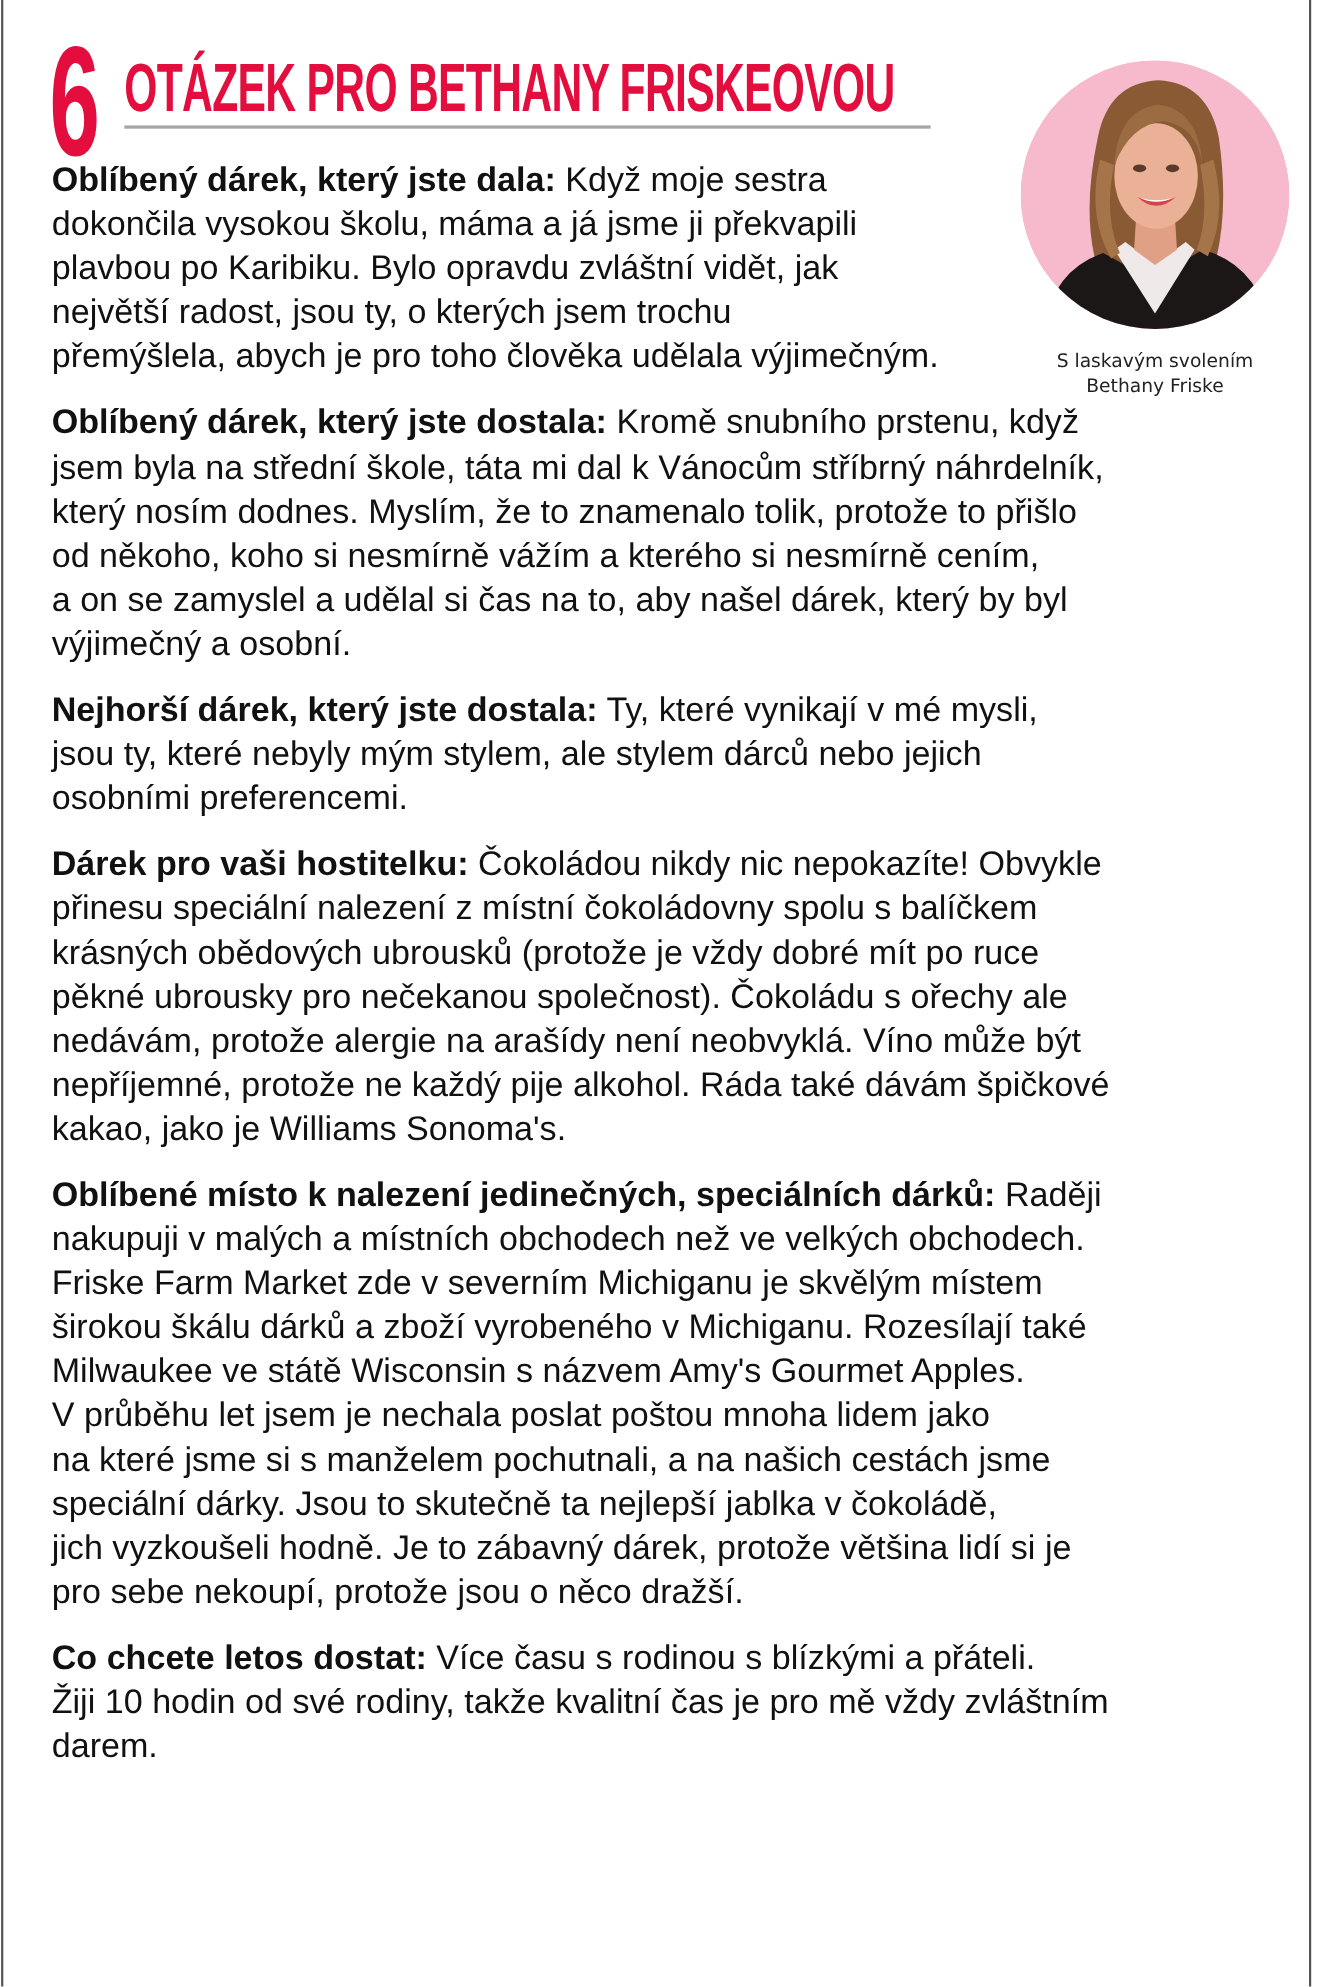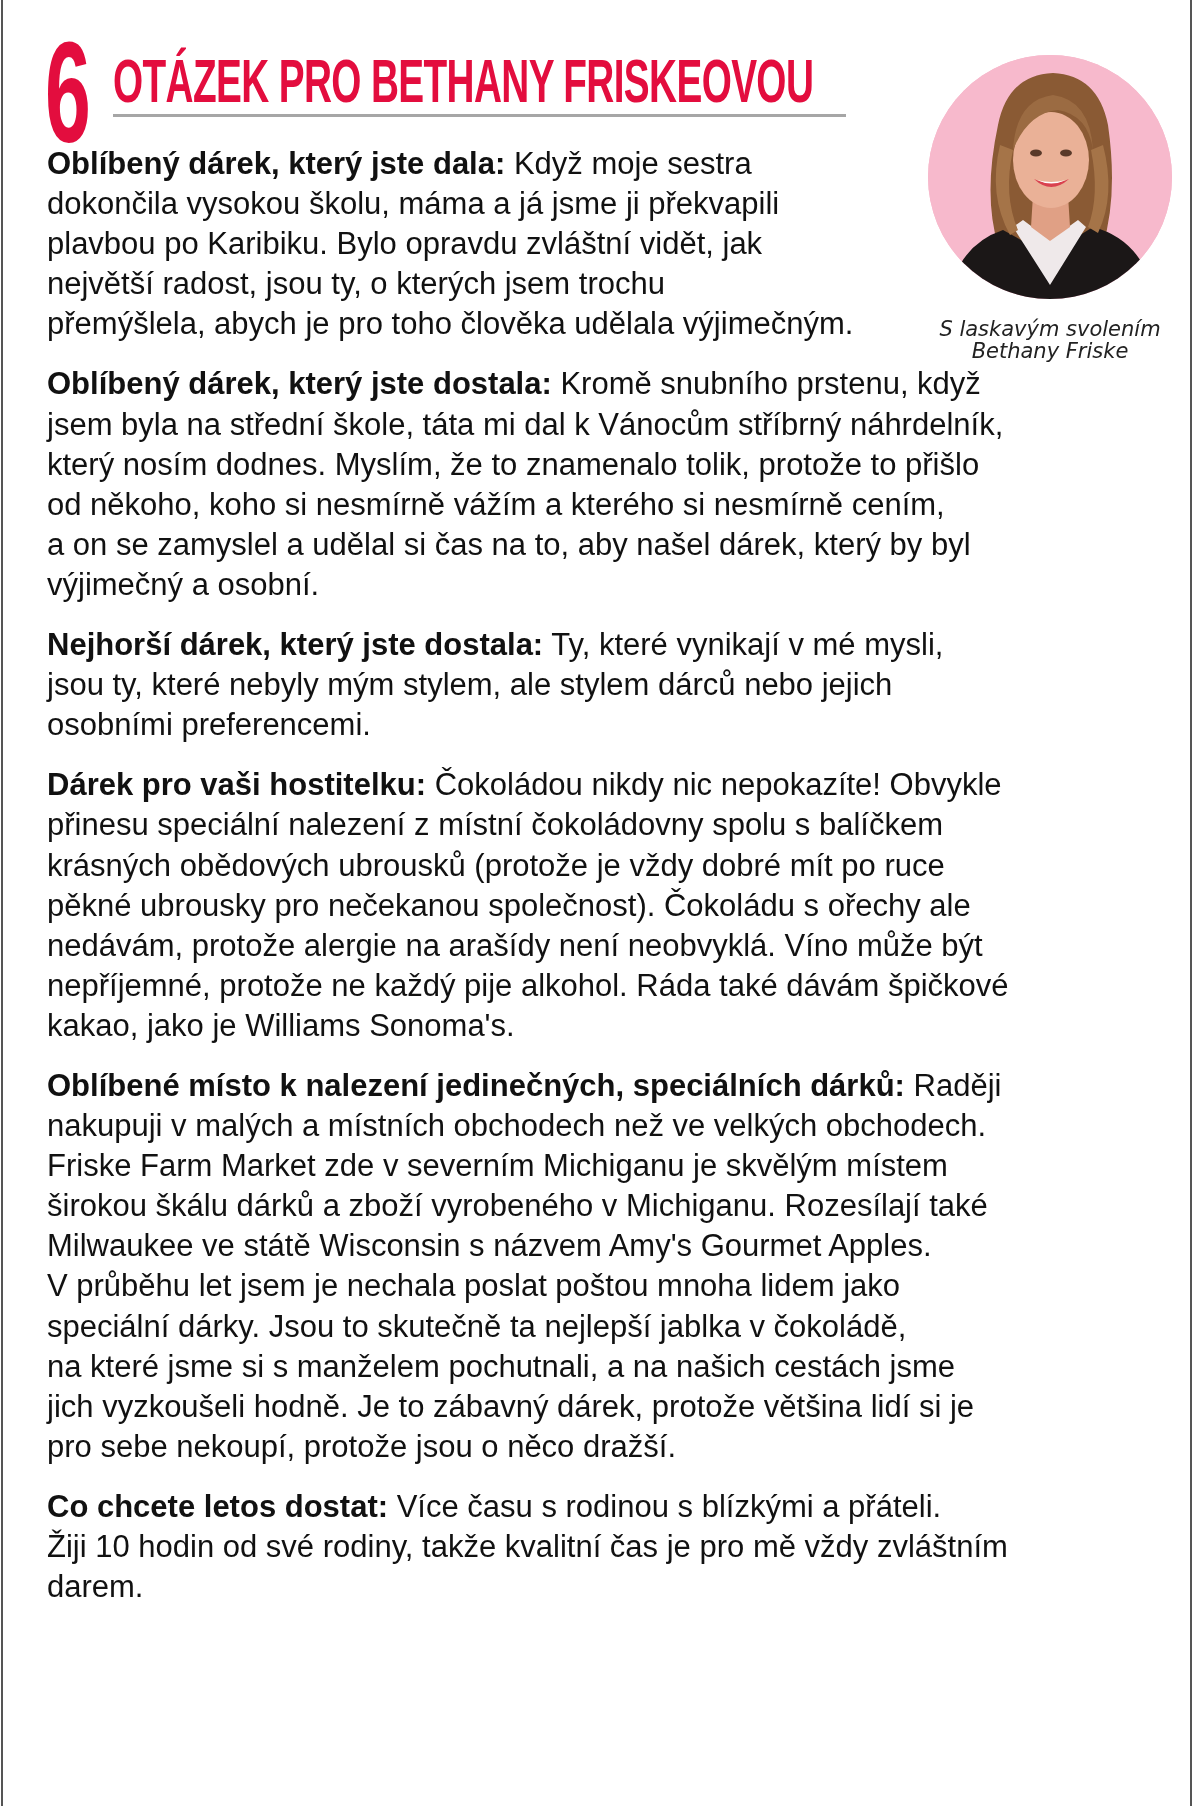--- a/index.html
+++ b/index.html
@@ -3,21 +3,21 @@
 <meta charset="utf-8">
 <style>
   html, body { margin: 0; padding: 0; background: #ffffff; }
   body { width: 1200px; height: 1806px; position: relative; overflow: hidden; font-family: "Liberation Sans", sans-serif; color: #111; }
   .frame { position: absolute; left: 1px; top: -2px; width: 1191px; height: 1810px; border-left: 2px solid #555; border-right: 2px solid #555; box-sizing: border-box; }
   .big-six { position: absolute; left: 45px; top: 22px; font-family: "Liberation Sans", sans-serif; font-weight: 700; color: #e30d3e; font-size: 142px; line-height: 1; transform: scaleX(0.58); transform-origin: left top; letter-spacing: -2px; }
   .title { position: absolute; left: 113px; top: 50px; font-family: "Liberation Sans", sans-serif; font-weight: 700; color: #e30d3e; font-size: 62px; line-height: 1; white-space: nowrap; transform: scaleX(0.625); transform-origin: left top; letter-spacing: -1px; }
   .rule { position: absolute; left: 113px; top: 114px; width: 733px; height: 3px; background: #a6a6a6; }
   .photo { position: absolute; left: 928px; top: 55px; width: 244px; height: 244px; border-radius: 50%; background: #f7b9cc; overflow: hidden; }
   .photo svg { width: 100%; height: 100%; display: block; }
-  .caption { position: absolute; left: 930px; top: 318px; width: 240px; text-align: center; font-family: "DejaVu Sans", sans-serif; font-size: 21px; line-height: 22px; color: #222; font-style: italic; }
+  .caption { position: absolute; left: 930px; top: 318px; width: 240px; text-align: center; font-family: "DejaVu Sans", sans-serif; font-size: 17px; line-height: 22px; color: #222; }
   .body { position: absolute; left: 47px; top: 144px; width: 1100px; font-size: 31px; line-height: 40.1px; color: #111; }
   .para { margin: 0 0 20px 0; }
   .para .lbl { font-weight: 700; }
   .line { display: block; white-space: nowrap; }
 </style>
 </head>
 <body>
 
 <div class="frame"></div>
 
@@ -89,22 +89,22 @@
     <span class="line">kakao, jako je Williams Sonoma's.</span>
   </div>
 
   <div class="para">
     <span class="line"><span class="lbl">Oblíbené místo k nalezení jedinečných, speciálních dárků:</span><span> Raději</span></span>
     <span class="line">nakupuji v malých a místních obchodech než ve velkých obchodech.</span>
     <span class="line">Friske Farm Market zde v severním Michiganu je skvělým místem</span>
     <span class="line">širokou škálu dárků a zboží vyrobeného v Michiganu. Rozesílají také</span>
     <span class="line">Milwaukee ve státě Wisconsin s názvem Amy's Gourmet Apples.</span>
     <span class="line">V průběhu let jsem je nechala poslat poštou mnoha lidem jako</span>
+    <span class="line">na které jsme si s manželem pochutnali, a na našich cestách jsme</span>
     <span class="line">speciální dárky. Jsou to skutečně ta nejlepší jablka v čokoládě,</span>
-    <span class="line">na které jsme si s manželem pochutnali, a na našich cestách jsme</span>
     <span class="line">jich vyzkoušeli hodně. Je to zábavný dárek, protože většina lidí si je</span>
     <span class="line">pro sebe nekoupí, protože jsou o něco dražší.</span>
   </div>
 
   <div class="para">
     <span class="line"><span class="lbl">Co chcete letos dostat:</span><span> Více času s rodinou s blízkými a přáteli.</span></span>
     <span class="line">Žiji 10 hodin od své rodiny, takže kvalitní čas je pro mě vždy zvláštním</span>
     <span class="line">darem.</span>
   </div>
 </div>

